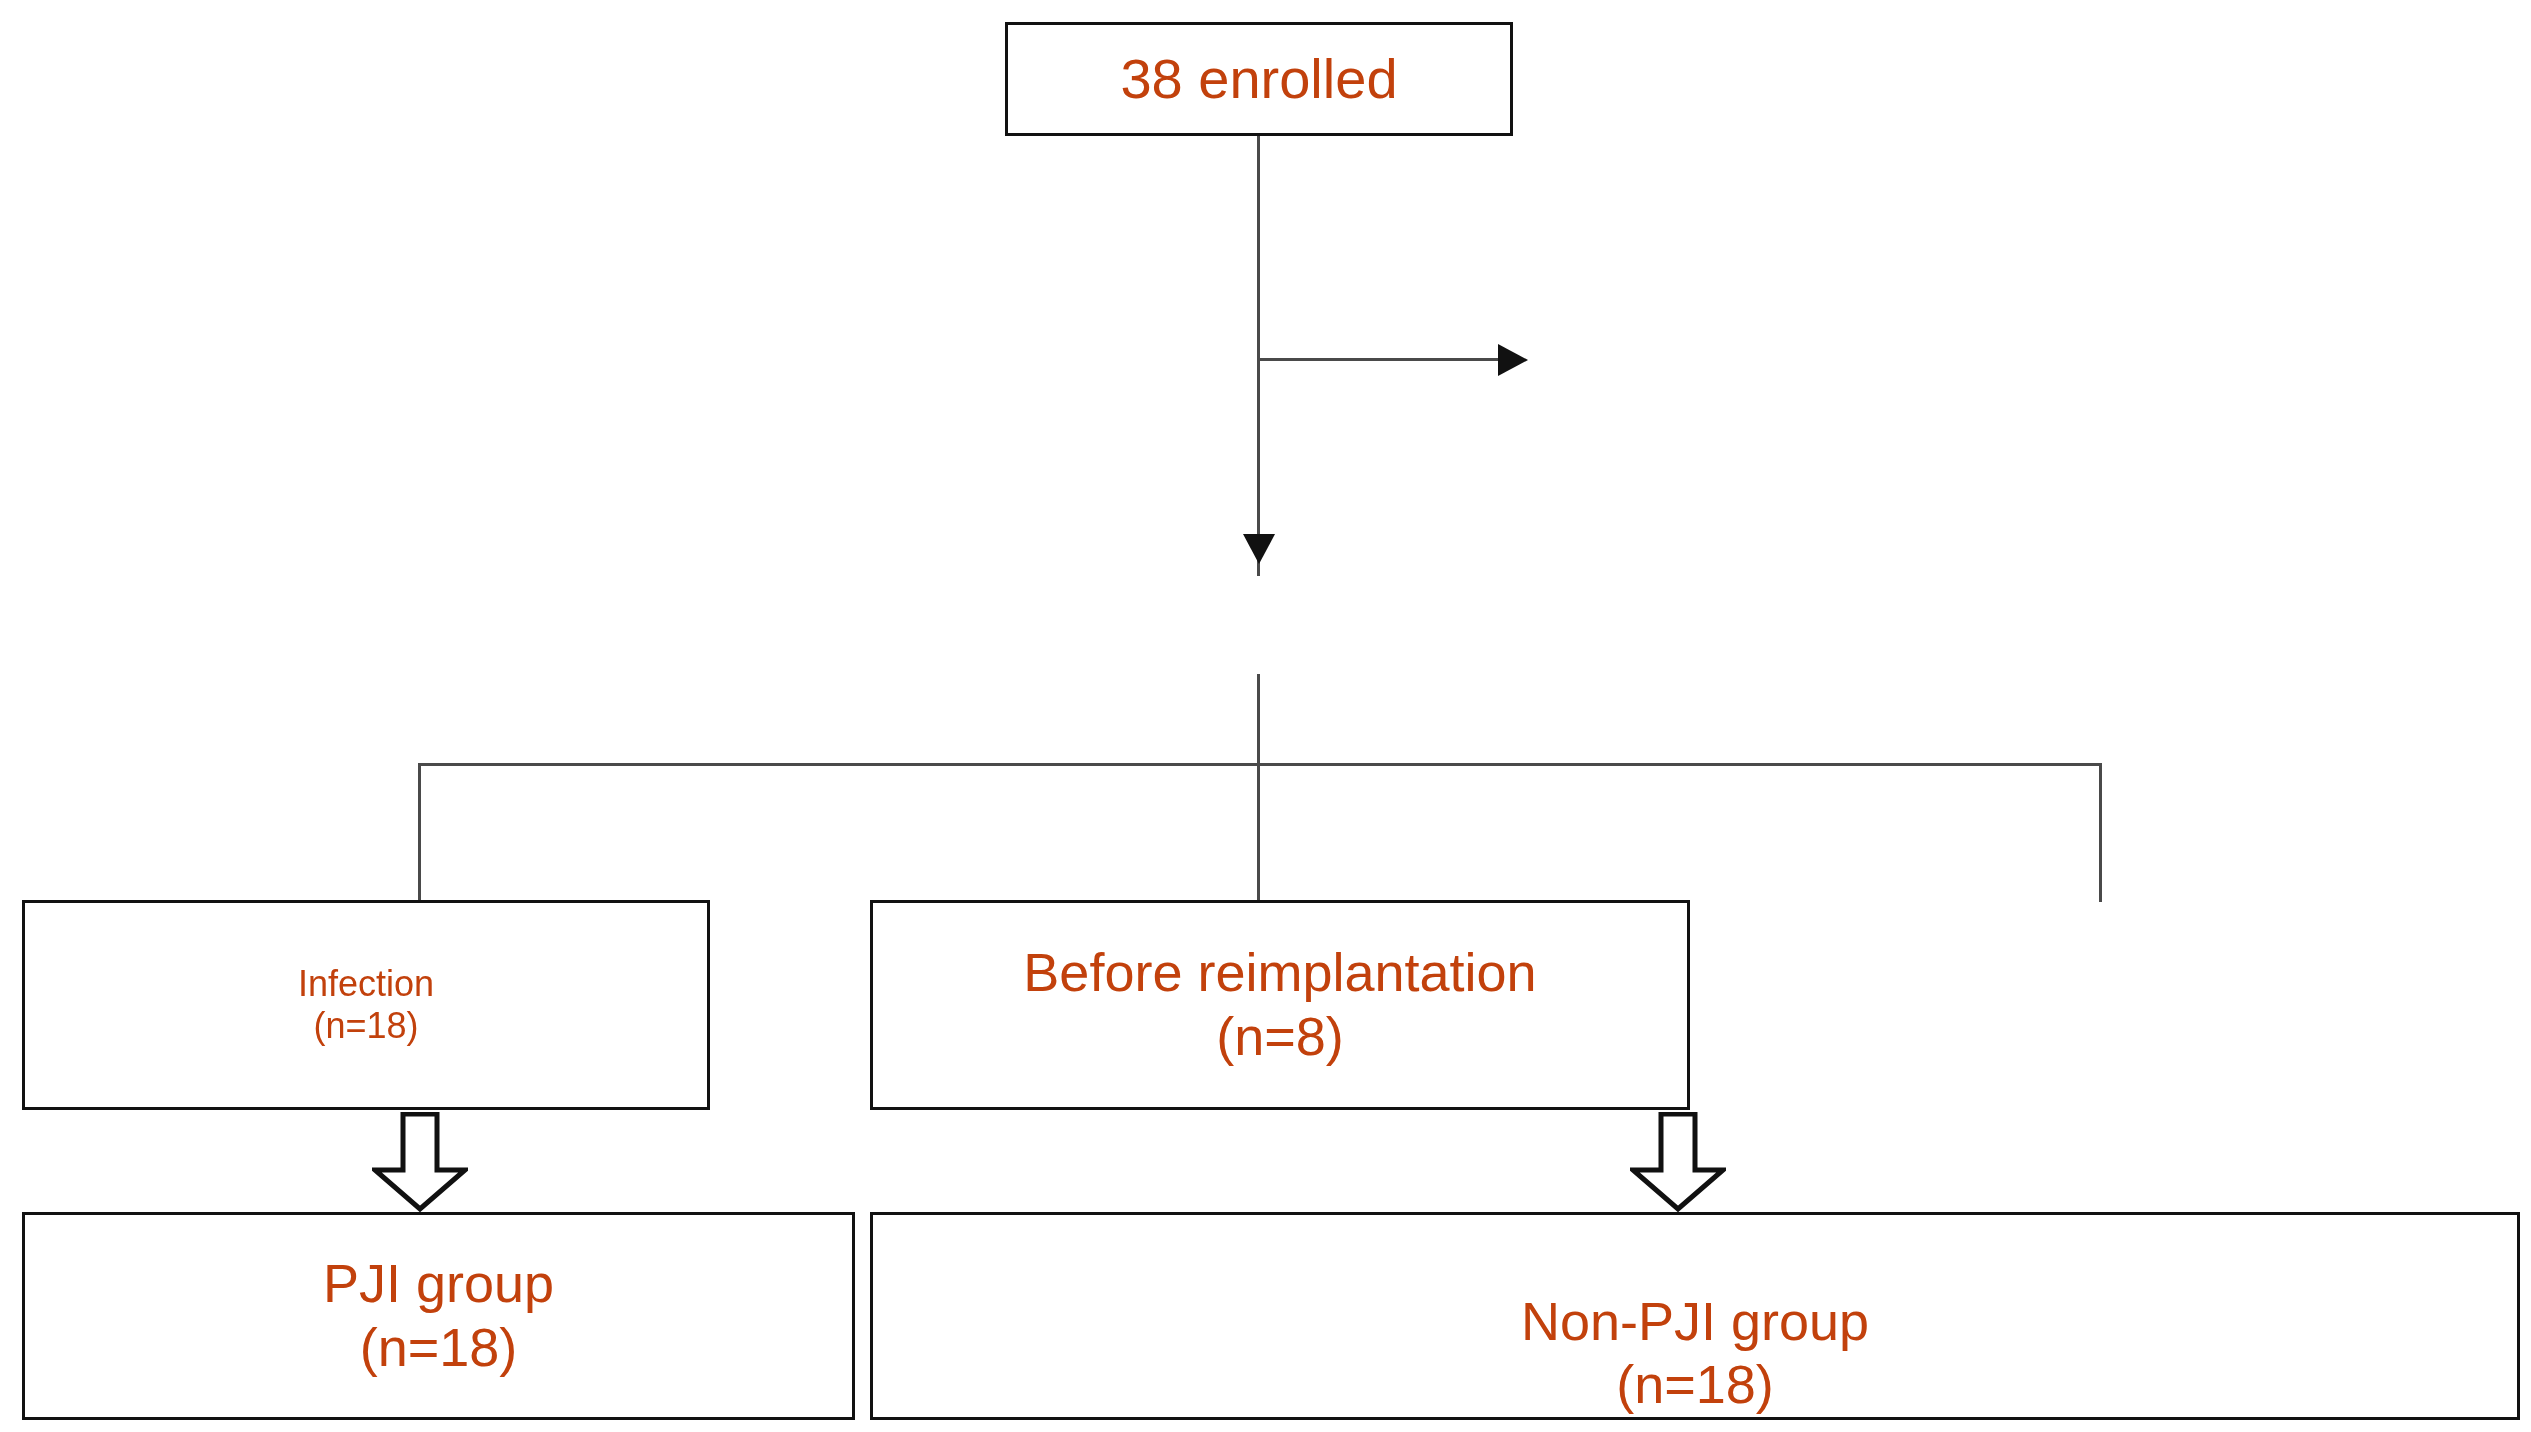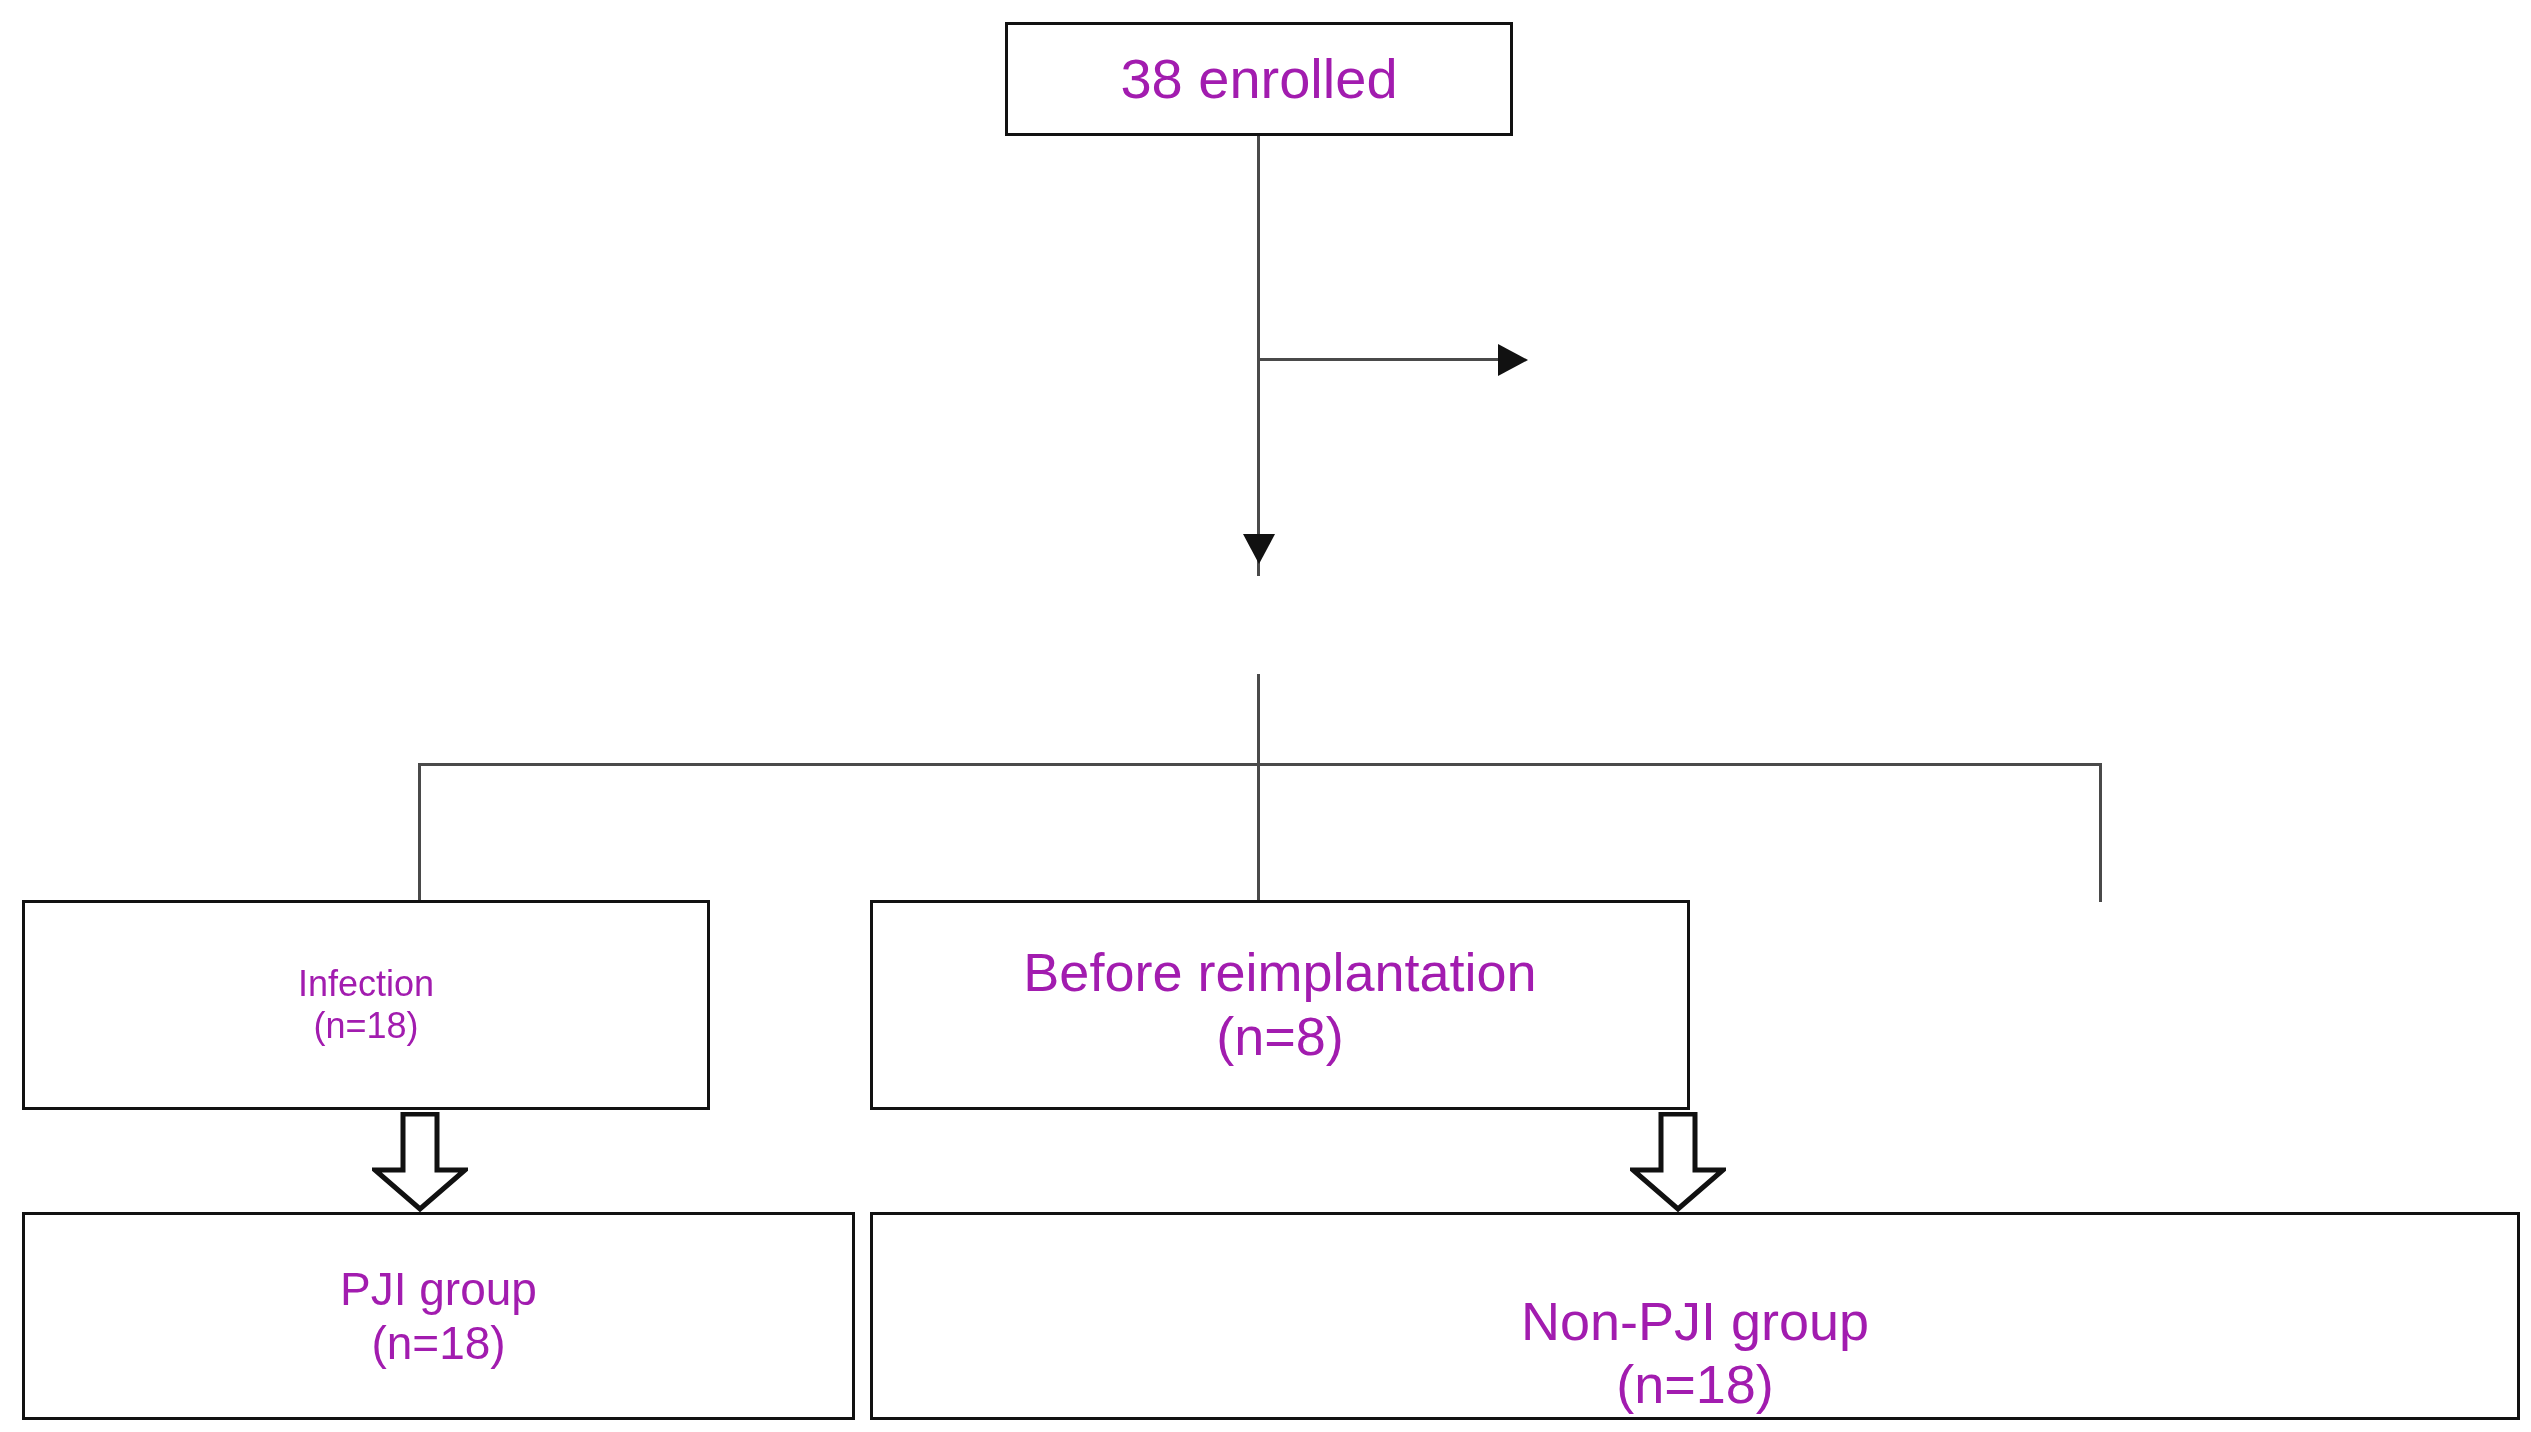--- a/index.html
+++ b/index.html
@@ -17,21 +17,21 @@
   }
   .node {
     position: absolute;
     box-sizing: border-box;
     border: 3px solid #111111;
     background: #ffffff;
     display: flex;
     flex-direction: column;
     align-items: center;
     justify-content: center;
-    color: #a21caf;
+    color: #c2410c;
     line-height: 1.18;
   }
   .node.left-align {
     align-items: flex-start;
     justify-content: center;
   }
   .node-line {
     white-space: nowrap;
   }
 
@@ -61,21 +61,21 @@
   #node-before-reimplantation {
     left: 870px; top: 900px; width: 820px; height: 210px;
     font-size: 54px;
   }
   #node-aseptic-loosening {
     left: 1710px; top: 900px; width: 810px; height: 210px;
     font-size: 54px;
   }
   #node-pji {
     left: 22px; top: 1212px; width: 833px; height: 208px;
-    font-size: 46px;
+    font-size: 54px;
   }
   #node-nonpji {
     left: 870px; top: 1212px; width: 1650px; height: 208px;
     font-size: 54px;
     justify-content: flex-end;
   }
 
   
   .conn-v {
     position: absolute;

